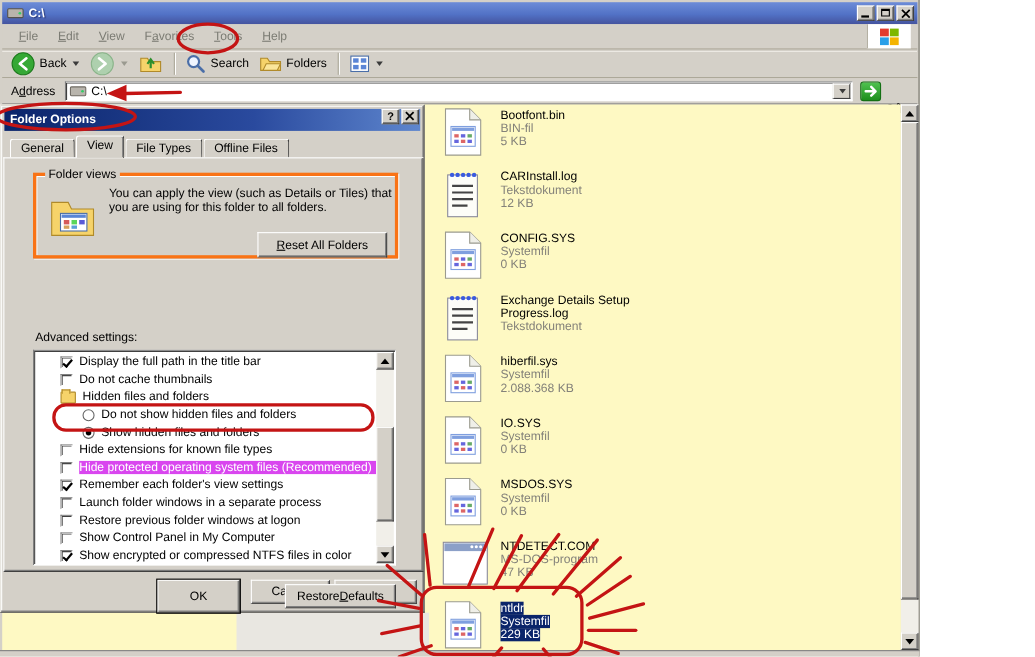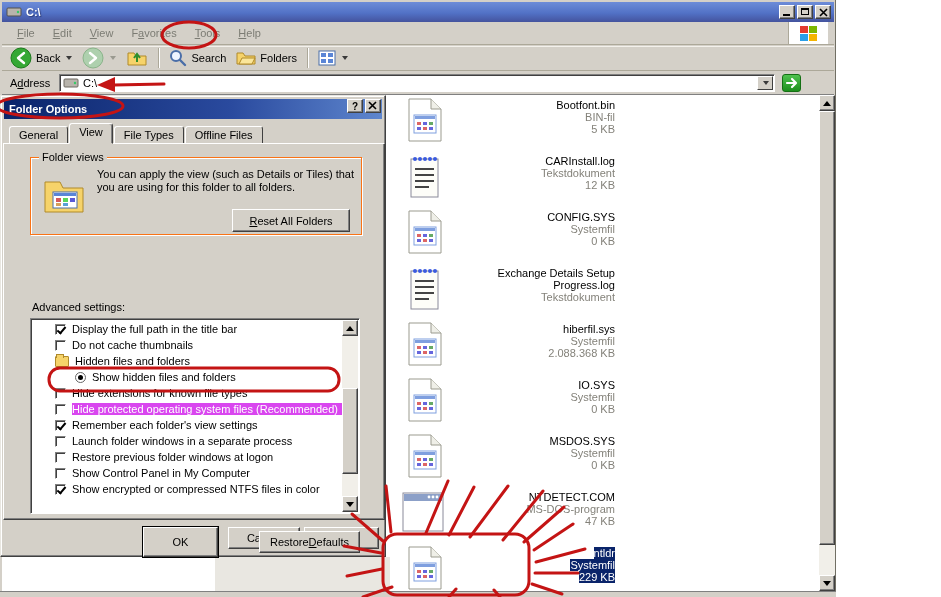--- a/index.html
+++ b/index.html
@@ -40,57 +40,57 @@
   .addr-label u { text-decoration:underline; }
   .addr-input { position:absolute; left:57px; top:3px; width:716px; height:18px; background:#fff;
     border:1px solid; border-color:#808080 #fff #fff #808080; box-shadow:inset 1px 1px 0 #404040;
     display:flex; align-items:center; padding-left:3px; gap:4px; }
   .addr-combo { position:absolute; right:1px; top:1px; width:16px; height:14px; background:#d4d0c8;
     border:1px solid; border-color:#fff #404040 #404040 #fff; display:flex; align-items:center; justify-content:center; }
   .go-btn { position:absolute; left:780px; top:3px; width:19px; height:18px; border-radius:3px;
     background:linear-gradient(180deg,#4fc24f,#1d8f1d); border:1px solid #147014;
     display:flex; align-items:center; justify-content:center; }
   .go-label { position:absolute; left:803px; top:23px;font-weight:bold; }
-  .content { position:absolute; left:2px; top:95px; width:817px; height:496px; background:#ffffff;text-align:right; }
+  .content { position:absolute; left:2px; top:95px; width:817px; height:496px; background:#fef9c3; }
   .patch-gray { position:absolute; left:213px; top:462px; width:175px; height:34px; background:#e9e7e1; }
   .bottom-frame { position:absolute; left:0; top:591px; width:836px; height:6px; background:#d4d0c8; border-top:1px solid #808080; }
   
   .vscroll { position:absolute; left:819px; top:95px; width:16px; height:496px; background:#f1efe9; }
   .sbtn { position:absolute; left:0; width:16px; height:16px; background:#d4d0c8; border:1px solid;
     border-color:#fff #404040 #404040 #fff; box-shadow:inset -1px -1px 0 #808080;
     display:flex; align-items:center; justify-content:center; }
   .arr-up { width:0; height:0; border-left:4px solid transparent; border-right:4px solid transparent; border-bottom:5px solid #000; }
   .arr-dn { width:0; height:0; border-left:4px solid transparent; border-right:4px solid transparent; border-top:5px solid #000; }
   .vthumb { position:absolute; left:0; top:16px; width:16px; height:434px; background:#d4d0c8;
     border:1px solid; border-color:#fff #404040 #404040 #fff; box-shadow:inset -1px -1px 0 #808080; }
   
   .file-list { position:absolute; left:399px; top:2px; width:220px; }
   .tile { height:56px; display:flex; align-items:flex-start; gap:10px; }
   .ficon { width:44px; height:46px; flex:none; }
   .ftext { padding-top:2px; line-height:12px; width:160px; }
   .fname { color:#000; }
   .ftype,.fsize { color:#84827a; }
-  .selspan { background:#0a246a; color:#fff;margin-left:44px; }
+  .selspan { background:#0a246a; color:#fff; }
   
   .dialog { position:absolute; left:0; top:95px; width:386px; height:462px; background:#d4d0c8;
     border:1px solid; border-color:#e8e6e0 #404040 #404040 #e8e6e0; box-shadow:inset -1px -1px 0 #808080, inset 1px 1px 0 #fff; }
   .dlg-title { position:absolute; left:3px; top:3px; width:378px; height:20px;
     background:linear-gradient(90deg,#0a246a 0%,#2a4a9e 60%,#5e86ce 100%);
     color:#fff; font-weight:bold; display:flex; align-items:center; padding-left:5px; }
   .dlg-btn { position:absolute; top:3px; width:16px; height:14px; background:#d4d0c8; border:1px solid;
     border-color:#fff #404040 #404040 #fff; box-shadow:inset -1px -1px 0 #808080;
     display:flex; align-items:center; justify-content:center; font-weight:bold; font-size:10px; color:#000; }
   .tabs { position:absolute; left:8px; top:28px; height:20px; display:flex; align-items:flex-end; }
   .tab { height:18px; padding:2px 9px 0 9px; background:#d4d0c8; border:1px solid;
     border-color:#fff #404040 #d4d0c8 #fff; border-top-left-radius:3px; border-top-right-radius:3px; margin-right:1px; }
   .tab.active { height:21px; margin-top:-3px; position:relative; z-index:3; box-shadow:inset -1px 0 0 #808080; }
   .tabpage { position:absolute; left:2px; top:47px; width:382px; height:377px; background:#d4d0c8;
     border:1px solid; border-color:#fff #404040 #404040 #fff; box-shadow:inset -1px -1px 0 #808080; z-index:2; }
   .groupbox { position:absolute; left:26px; top:13px; width:332px; height:78px;
-    border:1px solid #f97316; box-shadow:1px 1px 0 #fff, inset 1px 1px 0 #fff; }
+    border:3px solid #f97316; box-shadow:1px 1px 0 #fff, inset 1px 1px 0 #fff; }
   .gb-legend { position:absolute; left:8px; top:-7px; background:#d4d0c8; padding:0 3px; }
   .gb-desc { position:absolute; left:66px; top:10px; width:262px; line-height:13px; }
   .btn { background:#d4d0c8; border:1px solid; border-color:#fff #404040 #404040 #fff;
     box-shadow:inset -1px -1px 0 #808080; display:flex; align-items:center; justify-content:center; color:#000; }
   .btn u { text-decoration:underline; }
   .btn.default { outline:1px solid #000; }
   .adv-label-head { position:absolute; left:28px; top:157px; }
   .advbox { position:absolute; left:26px; top:174px; width:330px; height:196px; background:#fff;
     border:1px solid; border-color:#808080 #fff #fff #808080; box-shadow:inset 1px 1px 0 #404040; overflow:hidden; }
   .adv-rows { position:absolute; left:0; top:2px; right:17px; }
@@ -472,20 +472,24 @@
             </div>
             <div class="adv-row">
               <span class="cb"></span>
               <span class="adv-text">Do not cache thumbnails</span>
             </div>
             <div class="adv-row">
               <span class="fold"></span>
               <span class="adv-text">Hidden files and folders</span>
             </div>
             <div class="adv-row ind">
+              <span class="rb"></span>
+              <span class="adv-text">Do not show hidden files and folders</span>
+            </div>
+            <div class="adv-row ind">
               <span class="rb checked"></span>
               <span class="adv-text">Show hidden files and folders</span>
             </div>
             <div class="adv-row">
               <span class="cb"></span>
               <span class="adv-text">Hide extensions for known file types</span>
             </div>
             <div class="adv-row">
               <span class="cb"></span>
               <span class="adv-text hl">Hide protected operating system files (Recommended)</span>

